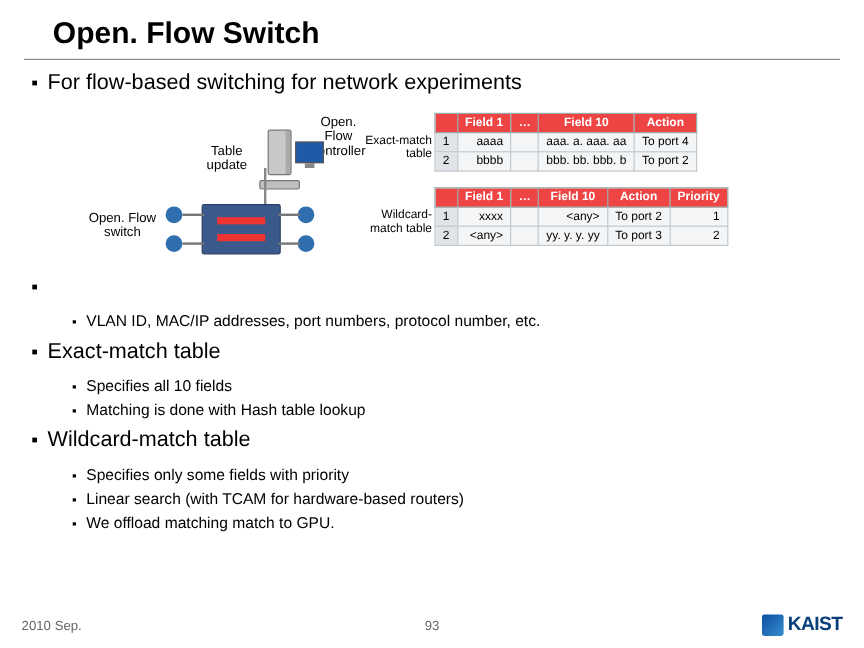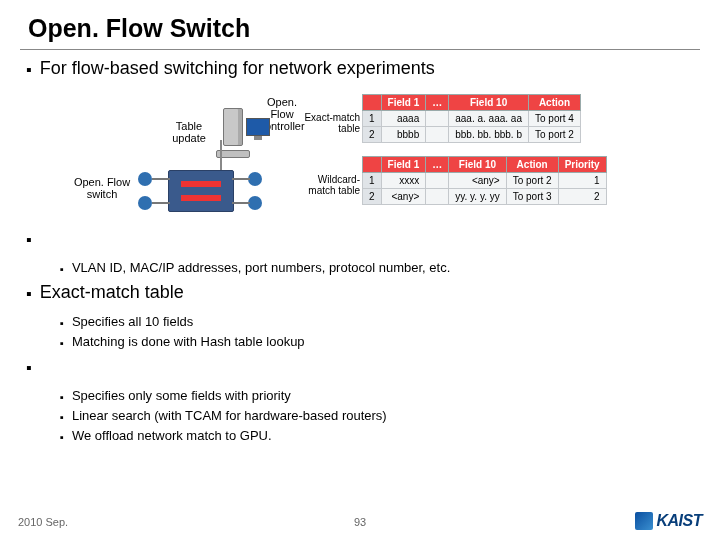--- a/index.html
+++ b/index.html
@@ -1,18 +1,18 @@
 <!DOCTYPE html>
 <html><head>
 <meta charset="utf-8">
 <style>
   * { box-sizing: border-box; margin: 0; padding: 0; }
   html, body { width: 720px; height: 540px; font-family: Verdana, Arial, sans-serif; background: #fff; color: #000; }
   .slide { width: 720px; height: 540px; position: relative; padding: 14px 20px 0 20px; }
-  .title { font-size: 25px; font-weight: 700; margin-bottom: 6px; margin-left: 8px; }
+  .title { font-size: 25px; font-weight: 700; margin-bottom: 6px; margin-left: 24px; }
   .hr { border: none; border-top: 1px solid #888; margin-bottom: 8px; }
   .bullet-lvl1 { font-size: 18px; margin: 4px 0 8px 6px; display:flex; align-items:flex-start; }
   .bullet-lvl1 .mk { margin-right: 8px; font-size:16px; line-height:24px; }
   .bullet-lvl2 { font-size: 13px; margin: 2px 0 2px 40px; display:flex; }
   .bullet-lvl2 .mk { margin-right: 8px; font-size:11px; line-height:18px; }
   .diagram { position: relative; height: 132px; margin-bottom: 6px; }
   .d-label { position: absolute; font-size: 11px; text-align: center; line-height: 12px; }
   .server { position:absolute; left:196px; top:18px; width:34px; height:50px; }
   .server .case { width:20px; height:38px; background:#c8c8c8; border:1px solid #777; border-radius:2px; position:absolute; left:7px; top:0; box-shadow: inset -4px 0 0 #aaa; }
   .server .base { width:34px; height:8px; background:#bfbfbf; border:1px solid #777; position:absolute; bottom:0; left:0; border-radius:2px; }
@@ -36,21 +36,21 @@
   table.tbl td { background:#f3f5f6; padding:2px 6px; border:1px solid #c4c8cc;text-align:right; }
   table.tbl td.idx { background:#e0e4e8; text-align:center; }
   .tbl-exact { left:342px; top:4px; }
   .tbl-wild  { left:342px; top:66px; }
   .tbl-label { position:absolute; font-size:10px; text-align:right; line-height:11px; }
 
   .footer-date { position:absolute; left:18px; bottom:12px; font-size:11px; color:#666; }
   .footer-page { position:absolute; left:50%; bottom:12px; transform:translateX(-50%); font-size:11px; color:#666; }
   .logo { position:absolute; right:18px; bottom:10px; display:flex; align-items:center; }
   .logo .sq { width:18px; height:18px; background:linear-gradient(135deg,#0a4fa0,#3a8fd0); margin-right:4px; border-radius:2px; }
-  .logo .tx { font-weight:800; font-size:16px; color:#083e7a; font-style:italic; letter-spacing:-0.5px; }
+  .logo .tx { font-weight:800; font-size:16px; color:#083e7a; letter-spacing:-0.5px; }
 </style>
 </head>
 <body>
 
 <div class="slide">
   <div class="title">Open. Flow Switch</div>
   <hr class="hr">
 
   <div class="bullet-lvl1">
     <span class="mk">▪</span>
@@ -154,32 +154,33 @@
       <div class="bullet-lvl2">
         <span class="mk">▪</span>
         <span>Specifies all 10 fields</span>
       </div>
       <div class="bullet-lvl2">
         <span class="mk">▪</span>
         <span>Matching is done with Hash table lookup</span>
       </div>
       <div class="bullet-lvl1">
         <span class="mk">▪</span>
+        <span>Wildcard-match table</span>
       </div>
       <div class="bullet-lvl2">
         <span class="mk">▪</span>
         <span>Specifies only some fields with priority</span>
       </div>
       <div class="bullet-lvl2">
         <span class="mk">▪</span>
         <span>Linear search (with TCAM for hardware-based routers)</span>
       </div>
       <div class="bullet-lvl2">
         <span class="mk">▪</span>
-        <span>We offload network match to GPU.</span>
+        <span>We offload matching match to GPU.</span>
       </div>
     </div>
 
   <div class="footer-date">2010 Sep.</div>
   <div class="footer-page">93</div>
   <div class="logo">
     <div class="sq"></div>
     <div class="tx">KAIST</div>
   </div>
 </div>

